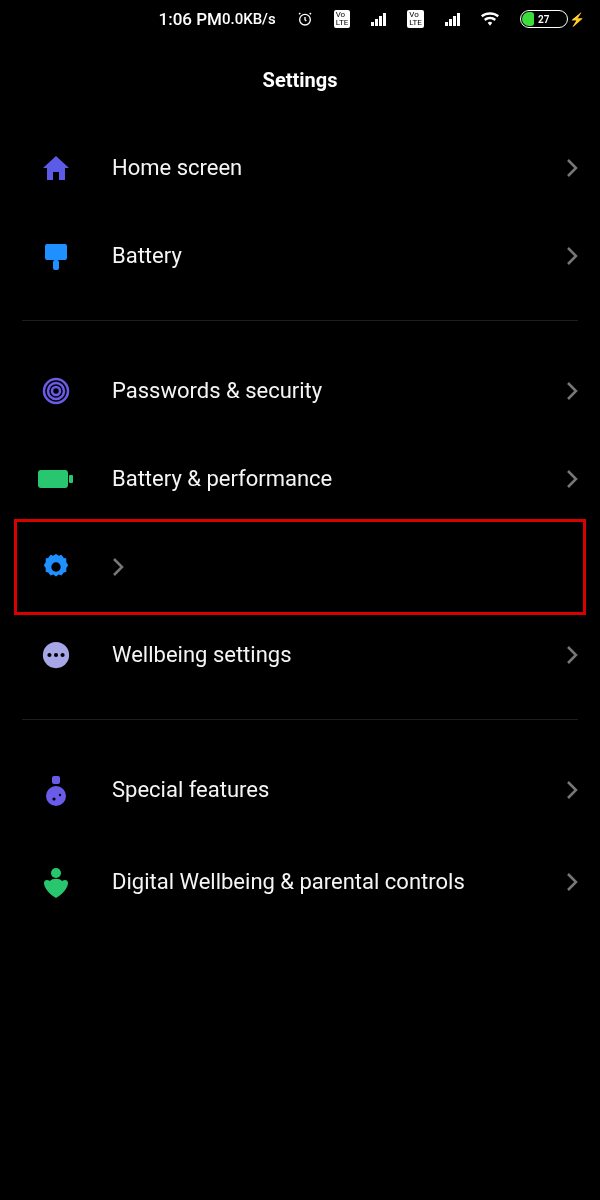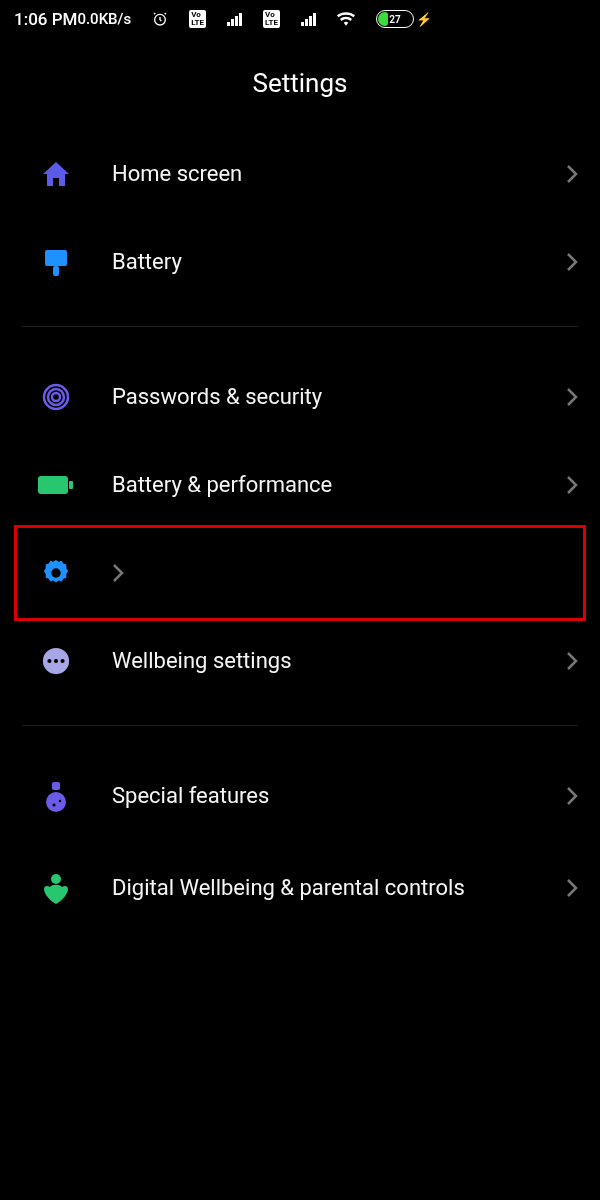--- a/index.html
+++ b/index.html
@@ -1,34 +1,34 @@
 <!DOCTYPE html>
 <html><head>
 <meta charset="utf-8">
 <style>
   * { margin: 0; padding: 0; box-sizing: border-box; }
   html, body { width: 600px; height: 1200px; background: #000; color: #fff; font-family: -apple-system, Roboto, "Helvetica Neue", Arial, sans-serif; overflow: hidden; }
   .screen { width: 600px; height: 1200px; background: #000; position: relative; }
   
-  .status-bar { display: flex; justify-content: flex-start; align-items: center; padding: 4px 14px 0 14px; height: 34px; font-size: 17px; font-weight: 500; color: #fff; }
+  .status-bar { display: flex; justify-content: flex-end; align-items: center; padding: 4px 14px 0 14px; height: 34px; font-size: 17px; font-weight: 500; color: #fff; }
   .status-left { display: flex; align-items: center; gap: 6px; }
   .status-right { display: flex; align-items: center; gap: 21px; font-size: 15px; }
   .sb-icon { display: inline-flex; align-items: center; justify-content: center; }
-  .volte { font-size: 8px; font-weight: 700; background: #fff; color: #000; border-radius: 2px; padding: 1px 2px; line-height: 1; }
+  .volte { font-size: 8px; font-weight: 400; background: #fff; color: #000; border-radius: 2px; padding: 1px 2px; line-height: 1; }
   .bars { display:inline-flex; align-items:flex-end; gap:1px; }
   .bars span { width:3px; background:#fff; display:inline-block; }
   .wifi svg { display:block; }
   .battery { display:inline-flex; align-items:center; gap:2px; }
-  .batt-shell { width:38px; height:18px; border:1.5px solid #fff; border-radius:9px; position:relative; }
+  .batt-shell { width:48px; height:18px; border:1.5px solid #fff; border-radius:9px; position:relative; }
   .batt-fill { position:absolute; left:1px; top:1px; bottom:1px; width:27%; background:#3ddc3d; border-radius:7px 3px 3px 7px; }
   .batt-txt { position:absolute; left:0; right:0; top:0; bottom:0; display:flex; align-items:center; justify-content:center; font-size:10px; font-weight:600; color:#fff; }
   .bolt { font-size:13px; }
   
   .header { text-align:center; padding: 34px 0 32px 0; }
-  .header-title { font-size: 26px; font-weight: 400; color:#fff; }
+  .header-title { font-size: 20px; font-weight: 700; color:#fff; }
   
   .list { padding: 0 0; }
   .row { display:flex; align-items:center; height:88px; padding:0 22px 0 0; position:relative; }
   .row-icon { width:112px; display:flex; align-items:center; justify-content:center; }
   .row-icon svg { display:block; }
   .row-label { flex:1; font-size:22px; font-weight:400; color:#f5f5f5; line-height:1.25; padding-right:12px; }
   .chev { color:#777; }
   .chev svg { display:block; }
   .divider { height:1px; background:#1e1e1e; margin: 20px 22px 26px 22px; }
   .highlight { position:absolute; left:14px; right:14px; top:-4px; bottom:-4px; border:3px solid #d90000; pointer-events:none; }

